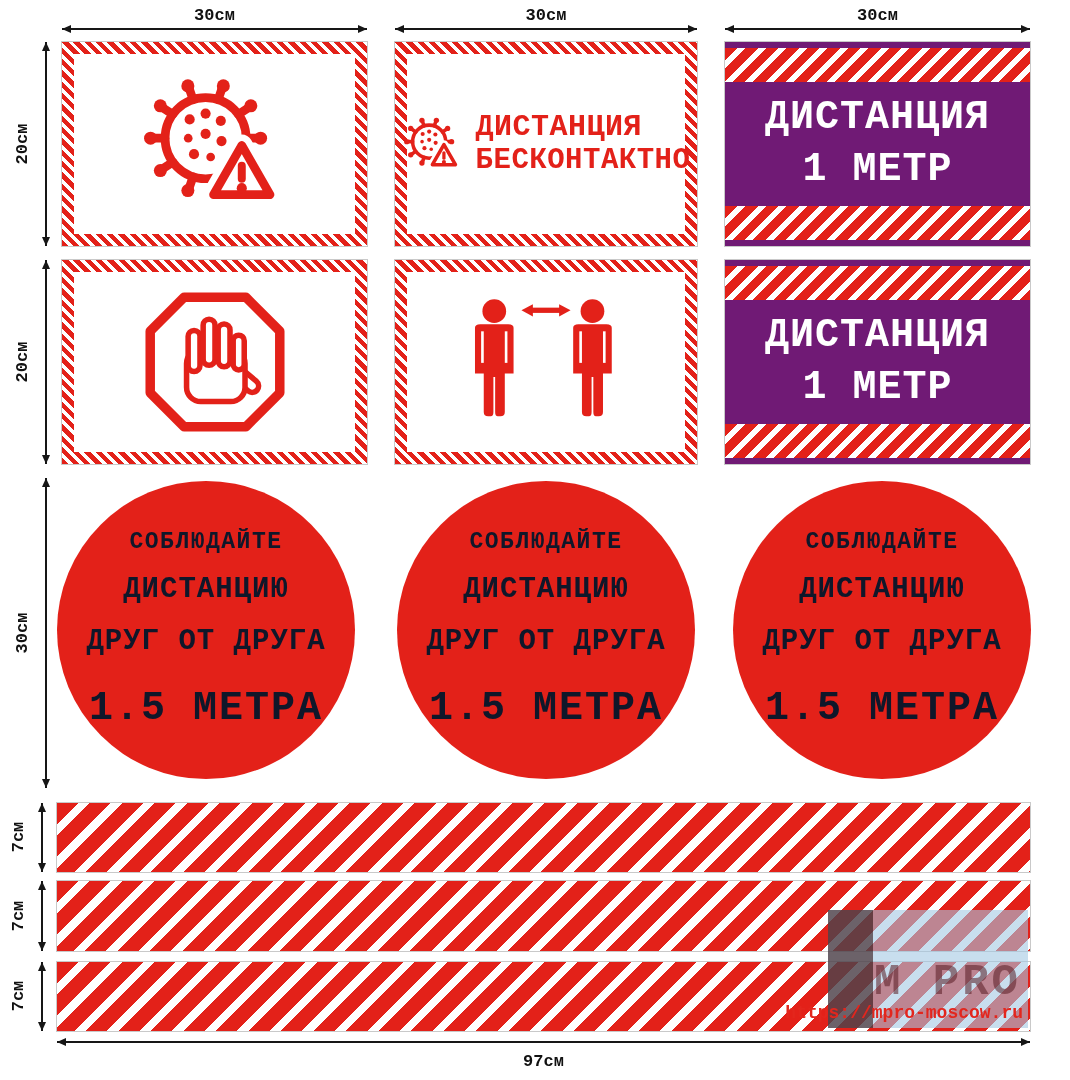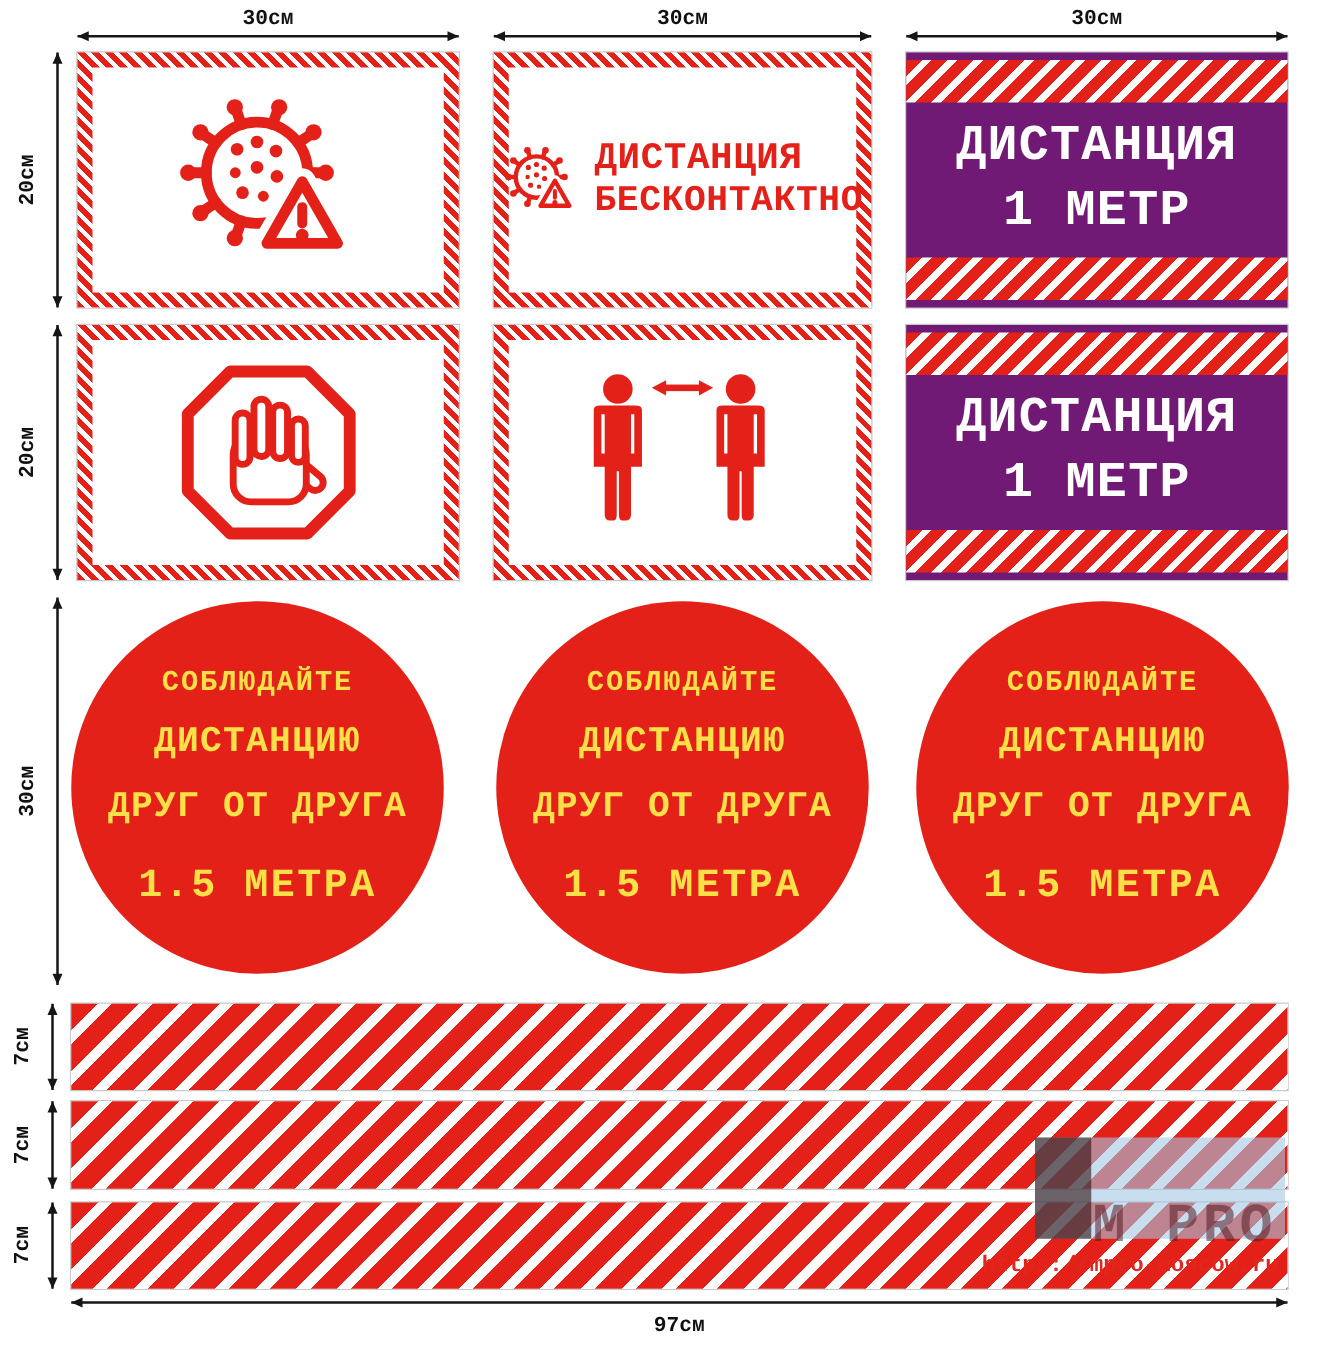--- a/index.html
+++ b/index.html
@@ -36,31 +36,31 @@
           display:flex;align-items:center;justify-content:center;flex-direction:column;}
   .band{position:absolute;left:0;right:0;height:34px;
         background:repeating-linear-gradient(135deg,#e32119 0 9px,#fff 9px 14.5px);}
   .band.top{top:6px;} .band.bot{bottom:6px;}
   .banner-line{color:#fff;font-weight:700;font-size:40px;line-height:1.3;letter-spacing:1px;
                position:relative;z-index:1;text-align:center;}
 
   
   .circle{position:absolute;width:298px;height:298px;border-radius:50%;background:#e32119;
           display:flex;flex-direction:column;align-items:center;justify-content:center;
-          color:#fde047;text-align:center;font-weight:700;}
+          color:#0f172a;text-align:center;font-weight:700;}
   .c-l1{font-size:23px;letter-spacing:1.5px;line-height:1.15;}
   .c-l2,.c-l3{font-size:29px;letter-spacing:1px;line-height:1.15;margin-top:18px;}
-  .c-l4{font-size:32px;letter-spacing:2px;margin-top:28px;}
+  .c-l4{font-size:40px;letter-spacing:2px;margin-top:28px;}
 
   
   .bar{position:absolute;left:57px;width:973px;box-shadow:0 0 0 1px #c9c9c9;
        background:repeating-linear-gradient(135deg,#e32119 0 15px,#fff 15px 23px);}
 
   
-  .wm{position:absolute;left:828px;top:910px;width:200px;height:81px;z-index:5;
+  .wm{position:absolute;left:828px;top:910px;width:200px;height:118px;z-index:5;
       background:rgba(164,200,226,0.60);}
   .wm-dark{position:absolute;left:0;top:0;width:45px;height:100%;background:rgba(42,8,8,0.58);}
   .wm-logo{position:absolute;left:46px;top:50px;font-size:44px;font-weight:700;line-height:1;
            letter-spacing:3px;color:rgba(88,28,34,0.55);white-space:nowrap;}
   .wm-url{position:absolute;right:5px;top:93px;font-size:18px;font-weight:700;color:#e3261d;white-space:nowrap;}
 </style>
 </head>
 <body>
 
 <div class="sheet">

